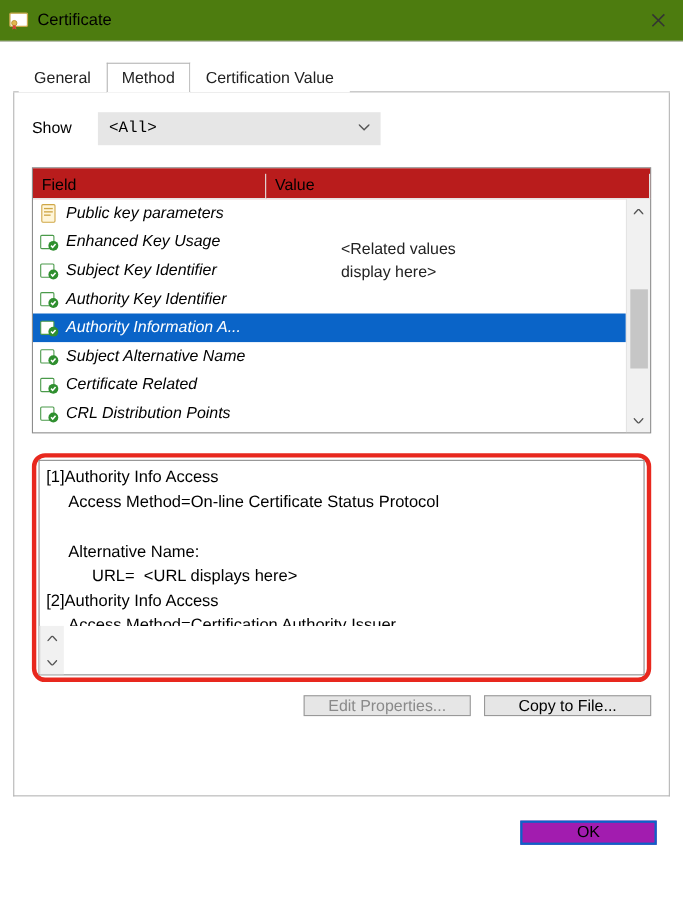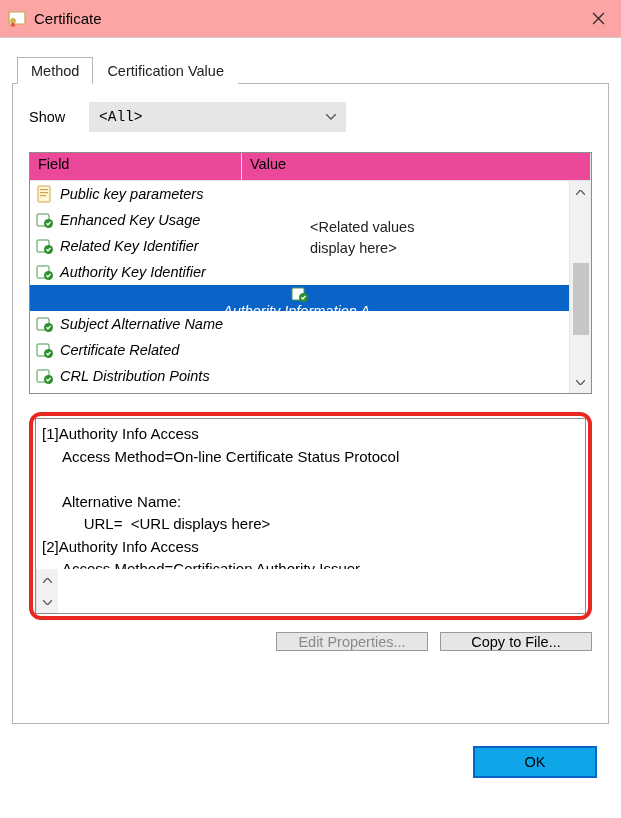--- a/index.html
+++ b/index.html
@@ -10,21 +10,21 @@
     background: #fff;
     color: #000;
     width: 621px; height: 818px;
   }
   .titlebar {
     height: 38px;
     display: flex;
     align-items: center;
     border-bottom: 1px solid #ccc;
     padding: 0 0 0 8px;
-    background: #fca5a5;
+    background: #4d7c0f;
   }
   .title-icon {
     width: 18px; height: 18px;
     margin-right: 8px;
     position: relative;
   }
   .title-text { flex: 1; font-size: 15px; }
   .close-btn {
     width: 46px; height: 38px;
     display: flex; align-items: center; justify-content: center;
@@ -77,21 +77,22 @@
   .combo-arrow { font-size: 10px; color: #555; }
   .listbox {
     border: 1px solid #8d8d8d;
     height: 242px;
     display: flex;
     flex-direction: column;
   }
   .list-header {
     display: flex;
     height: 28px;
-    background: #ec4899;
+    background: #b91c1c;
+    align-items: flex-end;
   }
   .list-header .col {
     padding: 3px 8px;
     border-right: 1px solid #e4e4e4;
     border-bottom: 1px solid #e4e4e4;
   }
   .col-field { flex: 0 0 212px; }
   .col-value { flex: 1; }
   .list-body {
     flex: 1;
@@ -110,21 +111,20 @@
     white-space: nowrap;
     font-style: italic;
   }
   .row .ricon {
     width: 18px; height: 18px; margin-right: 6px;
     flex-shrink: 0;
   }
   .row.selected {
     background: #0a64c8;
     color: #fff;
-    flex-direction: column;
   }
   .value-placeholder {
     position: absolute;
     left: 280px; top: 36px;
     color: #222;
     line-height: 1.45;
     pointer-events: none;
   }
   .list-scroll {
     width: 22px;
@@ -175,23 +175,23 @@
     background: #e6e6e6;
     display: flex; align-items: center; justify-content: center;
     cursor: default;
   }
   .btn.disabled { color: #8a8a8a; background: #e6e6e6; }
   .footer {
     display: flex; justify-content: flex-end;
     padding: 22px 12px 12px 0;
   }
   .ok-btn {
-    width: 124px; height: 32px;
+    width: 124px; height: 22px;
     border: 2px solid #0a64c8;
-    background: #0ea5e9;
+    background: #a21caf;
     display: flex; align-items: center; justify-content: center;
     cursor: default;
   }
 </style>
 </head>
 <body>
 
 <div class="titlebar">
   <span class="title-icon">
     <svg viewBox="0 0 18 18">
@@ -205,20 +205,21 @@
     <svg width="13" height="13" viewBox="0 0 12 12">
       <line x1="1" y1="1" x2="11" y2="11" stroke="#333" stroke-width="1.3"></line>
       <line x1="11" y1="1" x2="1" y2="11" stroke="#333" stroke-width="1.3"></line>
     </svg>
   </div>
 </div>
 
 <div class="content-area">
 
   <div class="tabstrip">
+    <div class="tab">General</div>
     <div class="tab active">Method</div>
     <div class="tab">Certification Value</div>
   </div>
 
   <div class="tabbody">
 
     <div class="show-row">
       <span class="show-label">Show</span>
       <div class="combo">
         <span>&lt;All&gt;</span>
@@ -257,21 +258,21 @@
               <span>Enhanced Key Usage</span>
             </div>
             <div class="row">
               <span class="ricon"><svg viewBox="0 0 18 18">
                   <rect x="1" y="3" width="12" height="12" rx="1" fill="#fff" stroke="#4a9a4a" stroke-width="1"></rect>
                   <circle cx="12.5" cy="12.5" r="4.5" fill="#2f8f2f"></circle>
                   <path d="M12.5 10 v5 M10 12.5 h5" stroke="none"></path>
                   <path d="M12.5 9.8 l0 0" stroke="#fff"></path>
                   <path d="M10.4 12.3 l1.5 1.6 l2.6 -3" fill="none" stroke="#fff" stroke-width="1.4"></path>
                 </svg></span>
-              <span>Related Key Identifier</span>
+              <span>Subject Key Identifier</span>
             </div>
             <div class="row">
               <span class="ricon"><svg viewBox="0 0 18 18">
                   <rect x="1" y="3" width="12" height="12" rx="1" fill="#fff" stroke="#4a9a4a" stroke-width="1"></rect>
                   <circle cx="12.5" cy="12.5" r="4.5" fill="#2f8f2f"></circle>
                   <path d="M12.5 10 v5 M10 12.5 h5" stroke="none"></path>
                   <path d="M12.5 9.8 l0 0" stroke="#fff"></path>
                   <path d="M10.4 12.3 l1.5 1.6 l2.6 -3" fill="none" stroke="#fff" stroke-width="1.4"></path>
                 </svg></span>
               <span>Authority Key Identifier</span>

